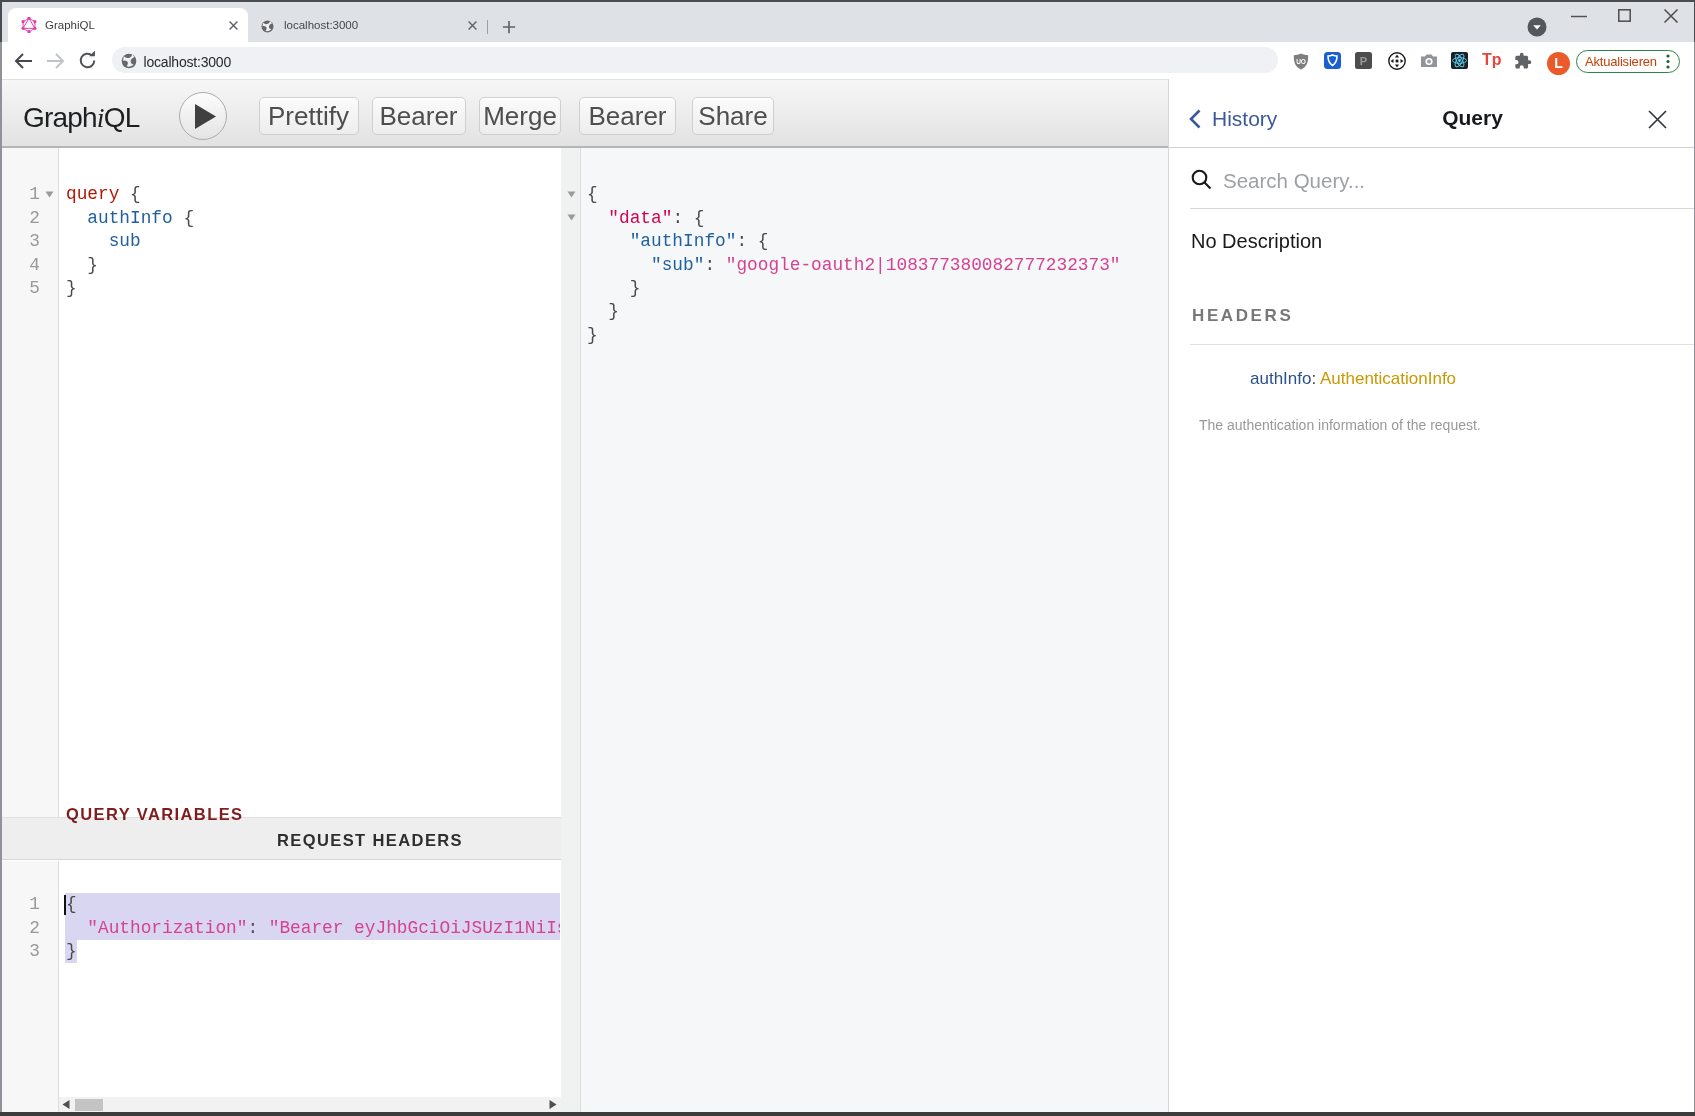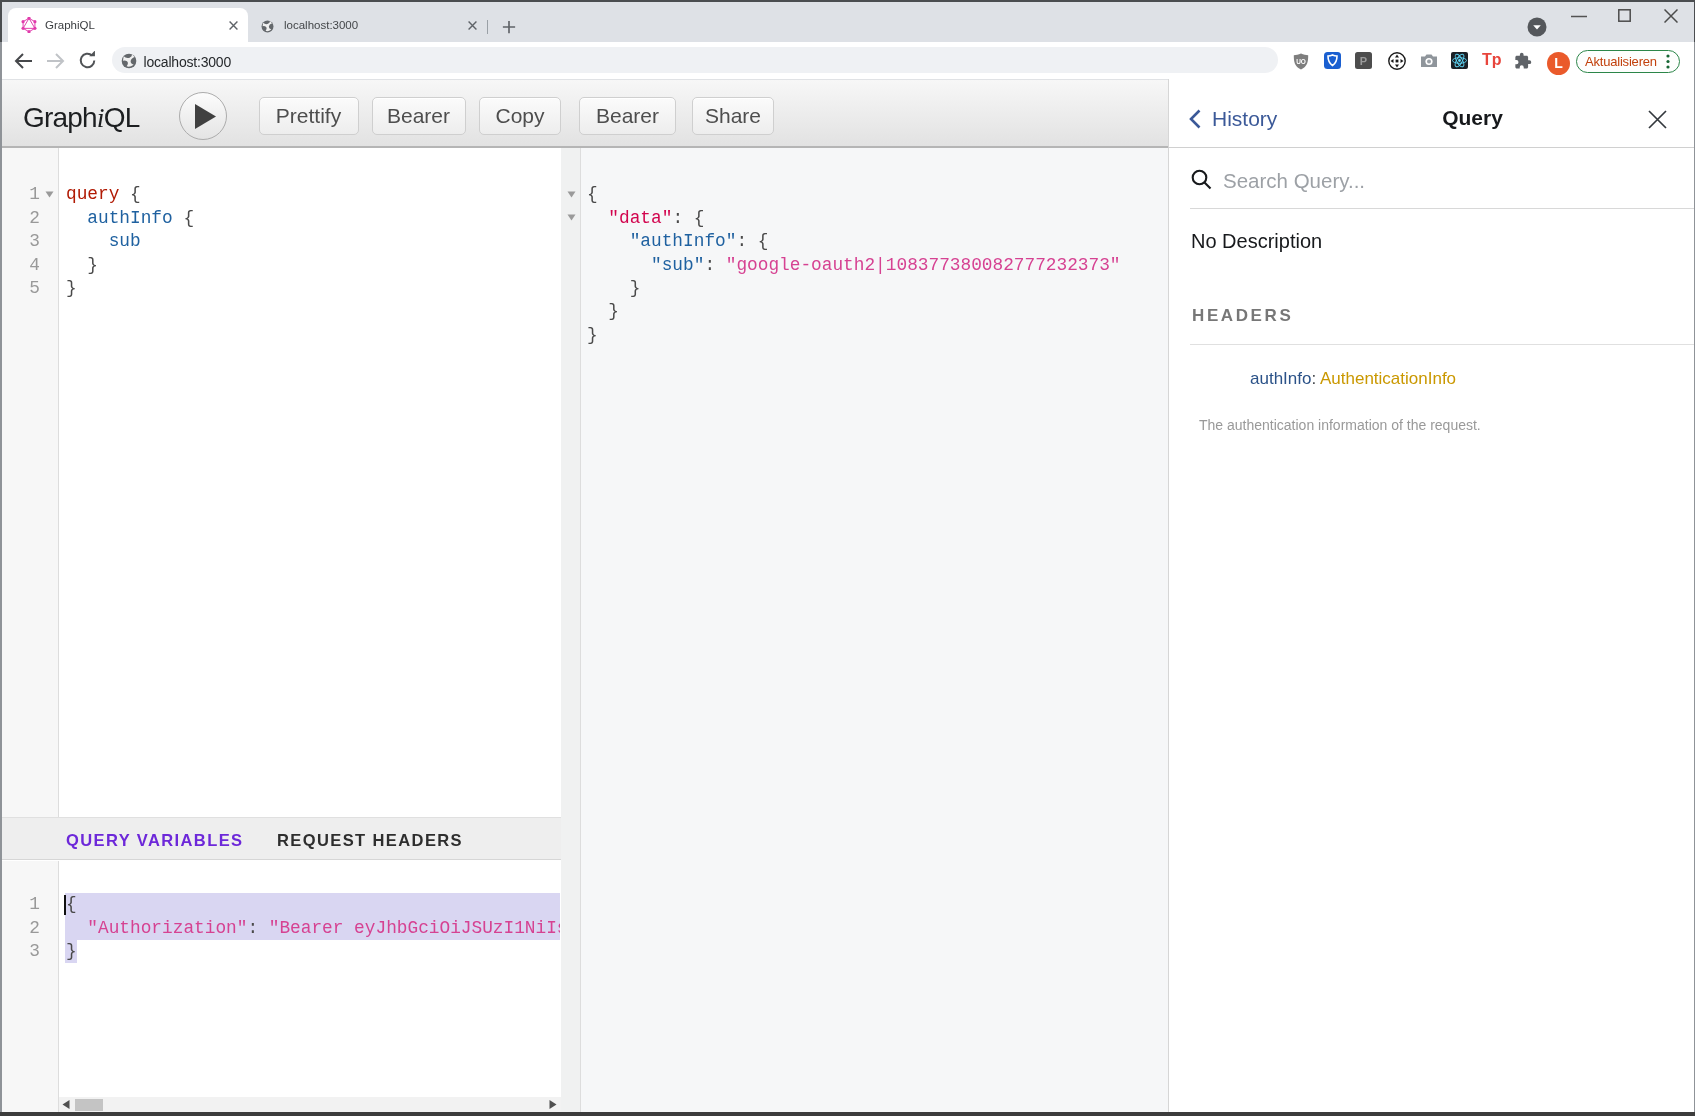--- a/index.html
+++ b/index.html
@@ -7,21 +7,21 @@
 .abs{position:absolute}
 .mono{font-family:"Liberation Mono",monospace;font-size:17.8px;line-height:23.4px;white-space:pre}
 
 #tabbar{left:0;top:0;width:1695px;height:42px;background:#dee1e6}
 #topborder{left:0;top:0;width:1695px;height:1.5px;background:#4a4d50}
 #activetab{left:8px;top:8px;width:240px;height:34px;background:#fff;border-radius:8px 8px 0 0}
 #toolbar{left:0;top:42px;width:1695px;height:37px;background:#fff;border-bottom:1px solid #e0e2e5}
 #urlpill{left:112px;top:47px;width:1166px;height:26px;background:#eff1f4;border-radius:13px}
 
 #gqlbar{left:0;top:80px;width:1695px;height:66px;background:linear-gradient(#f7f7f7,#e2e2e2);border-bottom:2px solid #b5b5b5}
-.tbtn{position:absolute;top:97px;height:36px;border:1px solid #cfcfcf;border-radius:5px;background:linear-gradient(#fbfbfb,#ededed);color:#4e4e4e;font-size:21px;display:flex;align-items:center;justify-content:center;box-shadow:inset 0 1px 0 #fff}
+.tbtn{position:absolute;top:97px;height:36px;border:1px solid #cfcfcf;border-radius:5px;background:linear-gradient(#fbfbfb,#ededed);color:#4e4e4e;font-size:26px;display:flex;align-items:center;justify-content:center;box-shadow:inset 0 1px 0 #fff}
 
 #queryed{left:0;top:148px;width:561px;height:669px;background:#fff}
 #qgutter{left:0;top:148px;width:58px;height:669px;background:#f7f7f7;border-right:1px solid #ddd}
 #varbar{left:0;top:817px;width:561px;height:43px;background:#eee;border-top:1px solid #e0e0e0;border-bottom:1px solid #d6d6d6;box-sizing:border-box}
 #vared{left:0;top:860px;width:561px;height:236px;background:#fff}
 #vgutter{left:0;top:861px;width:58px;height:252px;background:#f7f7f7;border-right:1px solid #ddd}
 #result{left:561px;top:148px;width:607px;height:965px;background:#f6f7f8}
 #rgutter{left:561px;top:148px;width:19px;height:965px;background:#f0f1f1;border-right:1px solid #ddd}
 #docpanel{left:1168px;top:79px;width:527px;height:1034px;background:#fff;border-left:1px solid #d6d6d6}
 .lnum{position:absolute;width:40px;text-align:right;color:#999;font-family:"Liberation Mono",monospace;font-size:17.8px;line-height:23.4px}
@@ -145,42 +145,42 @@
 </svg>
 
 <div class="abs" id="gqlbar"></div>
 <div class="abs" style="left:23px;top:102px;font-size:28px;letter-spacing:-0.8px;color:#1d1f21">Graph<i style="font-family:'Liberation Serif',serif">i</i>QL</div>
 <div class="abs" style="left:179px;top:92px;width:46px;height:46px;border-radius:50%;border:1.5px solid #acacac;background:linear-gradient(#fcfcfc,#e4e4e4)"></div>
 <svg class="abs" style="left:194px;top:104px" width="23" height="25" viewBox="0 0 23 25">
     <path d="M1 0 L22 12.5 L1 25 Z" fill="#404040"></path>
   </svg>
 <div class="tbtn" style="left:258.5px;width:98px">Prettify</div>
 <div class="tbtn" style="left:371.5px;width:92px">Bearer</div>
-<div class="tbtn" style="left:479px;width:80px">Copy</div>
+<div class="tbtn" style="left:479px;width:80px">Merge</div>
 <div class="tbtn" style="left:579px;width:95px">Bearer</div>
 <div class="tbtn" style="left:692px;width:80px">Share</div>
 
 <div class="abs" id="queryed"></div>
 <div class="abs" id="qgutter"></div>
 <div class="lnum" style="left:0;top:183.4px">1</div>
 <div class="lnum" style="left:0;top:206.8px">2</div>
 <div class="lnum" style="left:0;top:230.2px">3</div>
 <div class="lnum" style="left:0;top:253.6px">4</div>
 <div class="lnum" style="left:0;top:277px">5</div>
 <svg class="abs" style="left:45px;top:190.5px" width="9" height="7" viewBox="0 0 9 7">
     <path d="M0.5 0.5 L8.5 0.5 L4.5 6.5 Z" fill="#9a9a9a"></path>
   </svg>
 <div class="abs mono" style="left:66px;top:183.4px"><span class="kw">query</span><span class="pun"> {</span></div>
 <div class="abs mono" style="left:66px;top:206.8px">  <span class="prop">authInfo</span><span class="pun"> {</span></div>
 <div class="abs mono" style="left:66px;top:230.2px">    <span class="prop">sub</span></div>
 <div class="abs mono" style="left:66px;top:253.6px"><span class="pun">  }</span></div>
 <div class="abs mono" style="left:66px;top:277px"><span class="pun">}</span></div>
 
 <div class="abs" id="varbar"></div>
-<div class="abs" style="left:66px;top:831px;font-size:16.5px;font-weight:bold;letter-spacing:1.4px;color:#6d28d9">QUERY VARIABLES</div>
+<div class="abs" style="left:66px;top:805px;font-size:16.5px;font-weight:bold;letter-spacing:1.4px;color:#7f1d1d">QUERY VARIABLES</div>
 <div class="abs" style="left:277px;top:831px;font-size:16.5px;font-weight:bold;letter-spacing:1.4px;color:#2e2e2e">REQUEST HEADERS</div>
 <div class="abs" id="vared"></div>
 <div class="abs" id="vgutter"></div>
 <div class="lnum" style="left:0;top:893.3px">1</div>
 <div class="lnum" style="left:0;top:916.7px">2</div>
 <div class="lnum" style="left:0;top:940.1px">3</div>
 <div class="abs" style="left:64.5px;top:893.3px;width:495.5px;height:46.8px;background:#d9d6f2"></div>
 <div class="abs" style="left:64.5px;top:940.1px;width:12px;height:23.4px;background:#d9d6f2"></div>
 <div class="abs" style="left:63.5px;top:895px;width:2px;height:20px;background:#111"></div>
 <div class="abs mono" style="left:66px;top:893.3px"><span class="pun">{</span></div>

